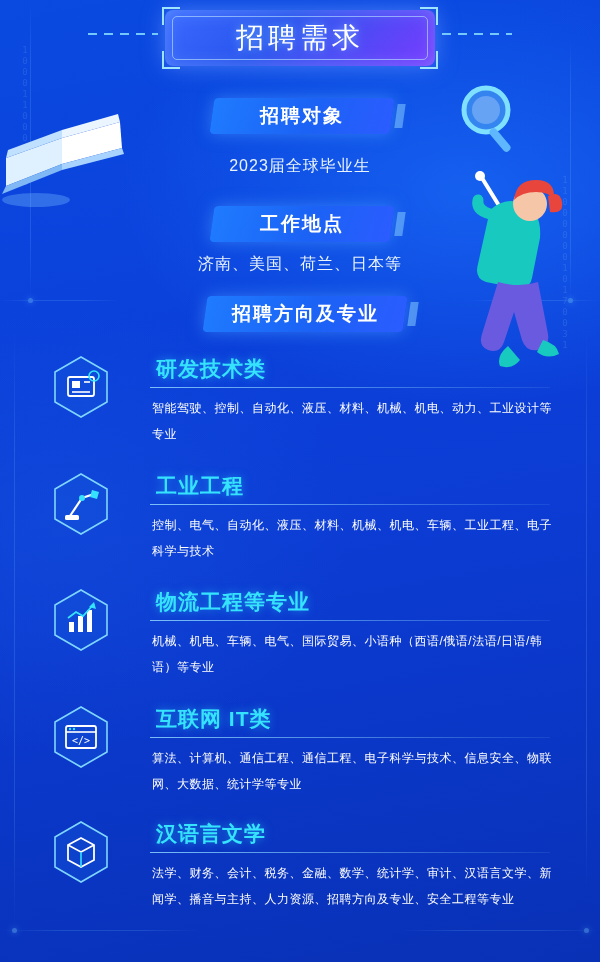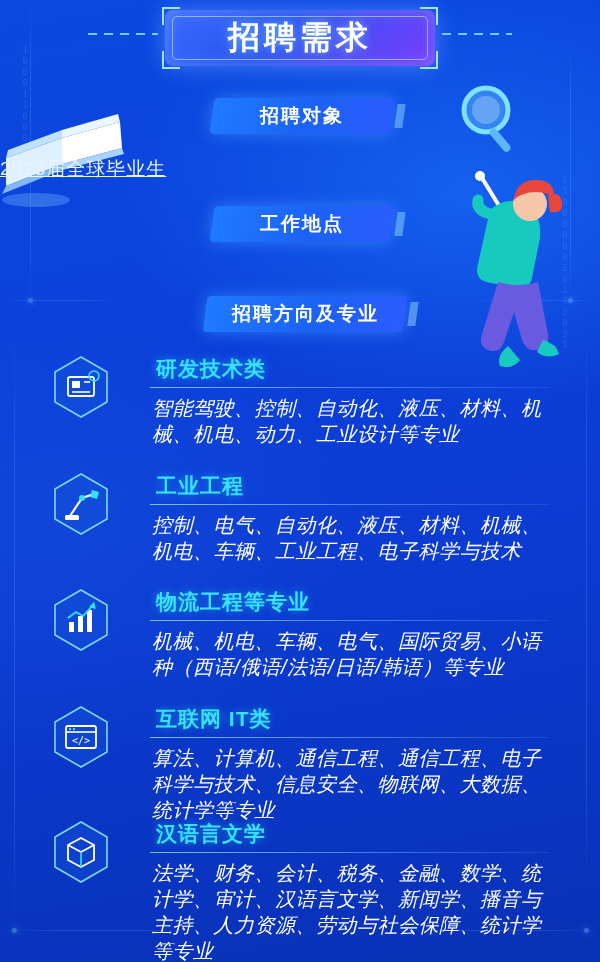--- a/index.html
+++ b/index.html
@@ -91,22 +91,22 @@
   .tc-tr { right: -3px; top: -3px; border-left: none; border-bottom: none; }
   .tc-bl { left: -3px; bottom: -3px; border-right: none; border-top: none; }
   .tc-br { right: -3px; bottom: -3px; border-left: none; border-top: none; }
   .title-text {
     position: absolute;
     inset: 0;
     display: flex;
     align-items: center;
     justify-content: center;
     color: #ffffff;
-    font-size: 32px;
-    font-weight: bold;
+    font-size: 28px;
+    font-weight: normal;
     letter-spacing: 4px;
     text-shadow: 0 0 10px rgba(120,190,255,0.9);
     border-radius: 28px;
   }
   .title-dashes {
     position: absolute;
     top: 33px;
     height: 2px;
     width: 70px;
     background: repeating-linear-gradient(to right, #7fd7ff 0 9px, transparent 9px 16px);
@@ -144,25 +144,24 @@
     background: rgba(130,200,255,0.55);
     transform: skewX(0deg);
   }
   .pill-1 { left: 212px; top: 98px; width: 180px; }
   .pill-2 { left: 212px; top: 206px; width: 180px; }
   .pill-3 { left: 205px; top: 296px; width: 200px; }
 
   .sub-value {
     position: absolute;
     width: 100%;
-    text-align: left;
+    text-align: center;
     color: #eaf4ff;
-    font-size: 19px;
+    font-size: 16px;
     letter-spacing: 1px;
-    text-decoration: underline;
   }
   .sv-1 { top: 156px; }
   .sv-2 { top: 254px; }
 
   
   .cat {
     position: absolute;
     left: 52px;
     width: 500px;
   }
@@ -189,24 +188,23 @@
     width: 400px;
     height: 1px;
     background: linear-gradient(to right, rgba(140,215,255,0.85) 0%, rgba(140,215,255,0.1) 100%);
   }
   .cat-desc {
     position: absolute;
     left: 100px;
     top: 40px;
     width: 400px;
     color: #ffffff;
-    font-size: 20px;
+    font-size: 12px;
     line-height: 26px;
     letter-spacing: 0.5px;
-    font-style: italic;
   }
 
   
   .book {
     position: absolute;
     left: 0;
     top: 108px;
     width: 130px;
     height: 110px;
   }
@@ -290,20 +288,21 @@
   <div class="title-dashes td-right"></div>
 
   <div class="pill pill-1">
     <span>招聘对象</span>
   </div>
   <div class="sub-value sv-1">2023届全球毕业生</div>
 
   <div class="pill pill-2">
     <span>工作地点</span>
   </div>
+  <div class="sub-value sv-2">济南、美国、荷兰、日本等</div>
 
   <div class="pill pill-3">
     <span>招聘方向及专业</span>
   </div>
 
   <div class="cat" style="top:355px;">
     <svg class="hex" viewBox="0 0 58 64">
       <polygon points="29,2 55,17 55,47 29,62 3,47 3,17" fill="rgba(20,90,220,0.35)" stroke="#7fd7ff" stroke-width="1.6"></polygon>
       <rect x="16" y="22" width="26" height="19" rx="2" fill="none" stroke="#ffffff" stroke-width="1.8"></rect>
       <rect x="20" y="26" width="8" height="7" fill="#ffffff"></rect>
@@ -361,16 +360,16 @@
   <div class="cat" style="top:820px;">
     <svg class="hex" viewBox="0 0 58 64">
       <polygon points="29,2 55,17 55,47 29,62 3,47 3,17" fill="rgba(20,90,220,0.35)" stroke="#7fd7ff" stroke-width="1.6"></polygon>
       <polygon points="29,18 42,25 42,40 29,47 16,40 16,25" fill="none" stroke="#ffffff" stroke-width="1.8"></polygon>
       <line x1="16" y1="25" x2="29" y2="32" stroke="#ffffff" stroke-width="1.6"></line>
       <line x1="42" y1="25" x2="29" y2="32" stroke="#ffffff" stroke-width="1.6"></line>
       <line x1="29" y1="32" x2="29" y2="47" stroke="#35e3ff" stroke-width="1.6"></line>
     </svg>
     <div class="cat-title">汉语言文学</div>
     <div class="cat-rule"></div>
-    <div class="cat-desc">法学、财务、会计、税务、金融、数学、统计学、审计、汉语言文学、新闻学、播音与主持、人力资源、劳动与社会保障、统计学等专业</div>
+    <div class="cat-desc">法学、财务、会计、税务、金融、数学、统计学、审计、汉语言文学、新闻学、播音与主持、人力资源、招聘方向及专业、安全工程等专业</div>
   </div>
 
 </div>
 
 </body></html>

